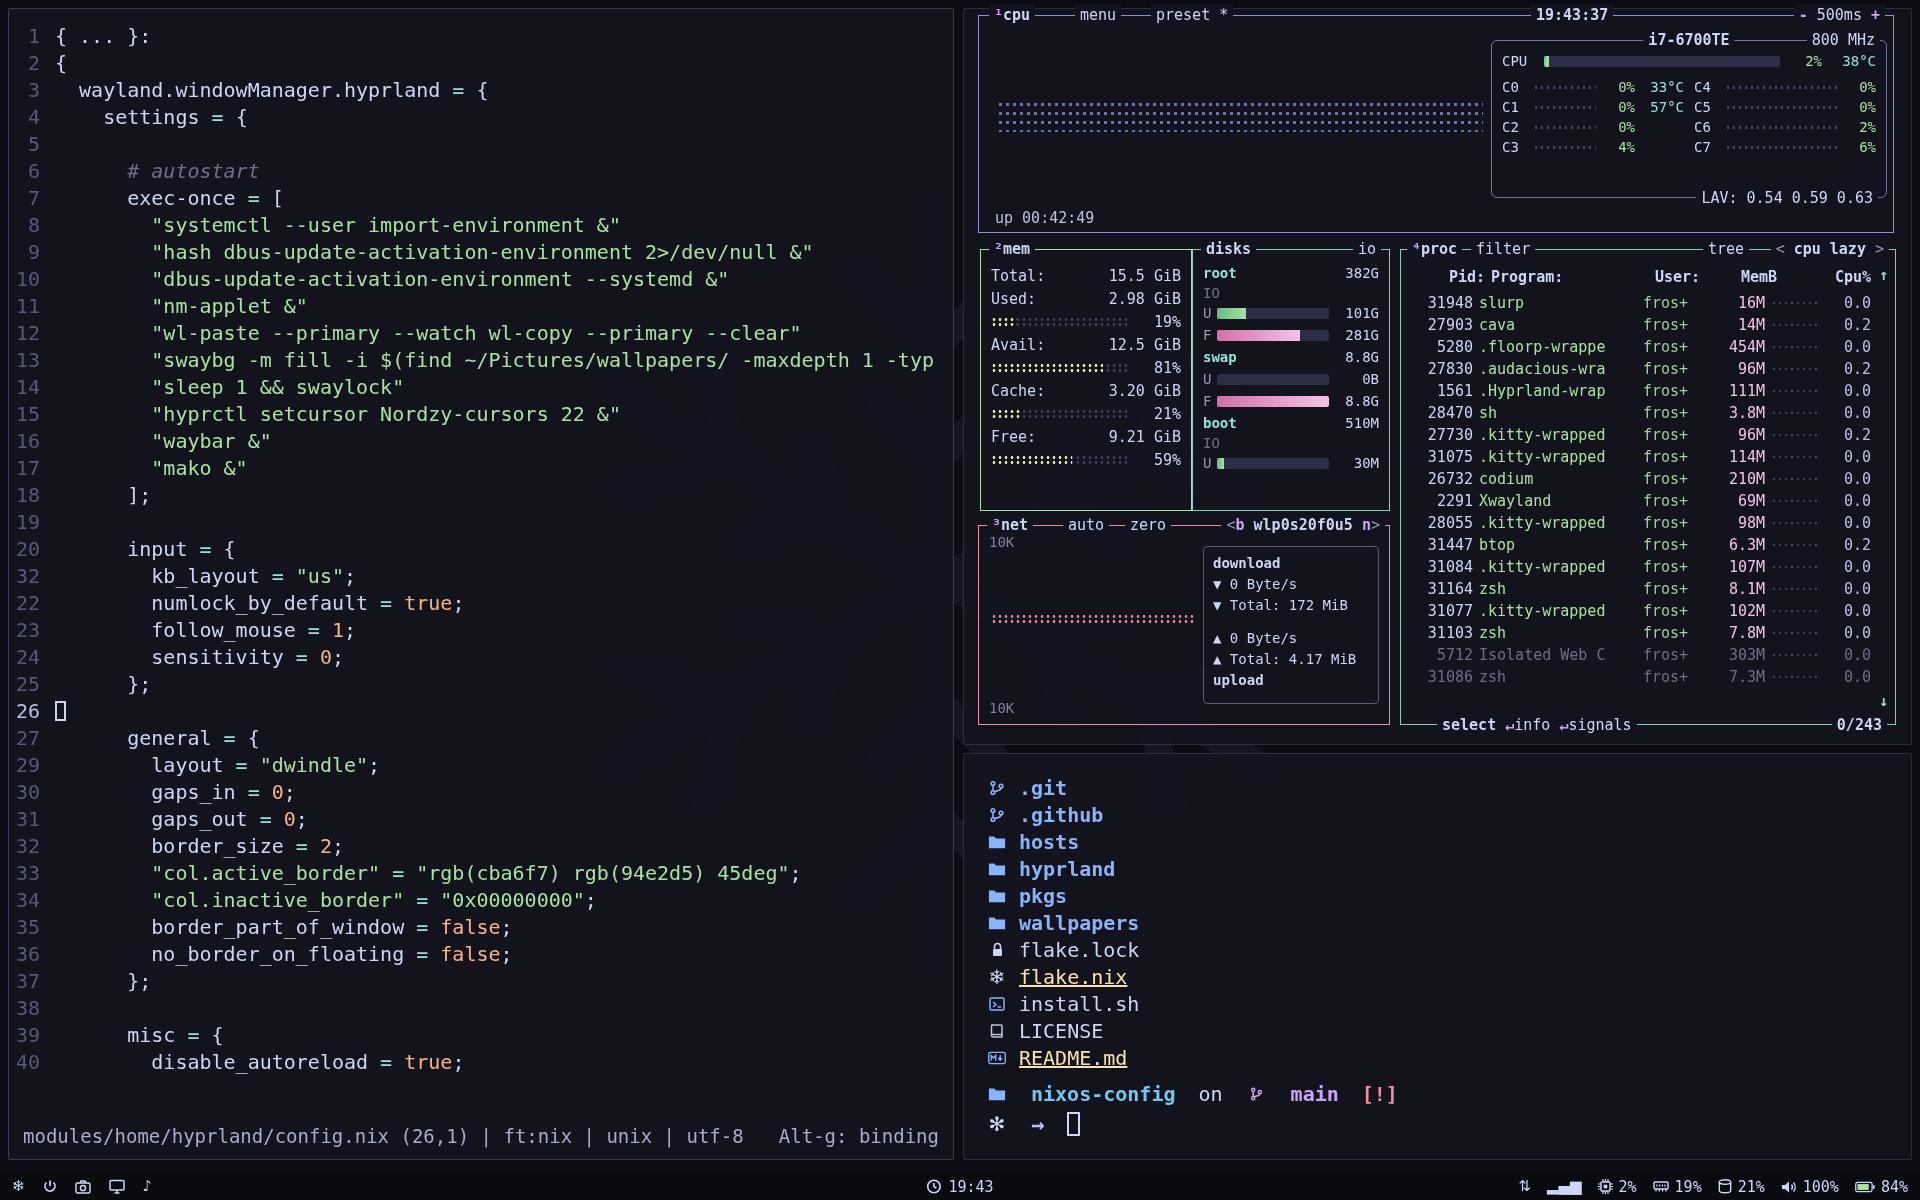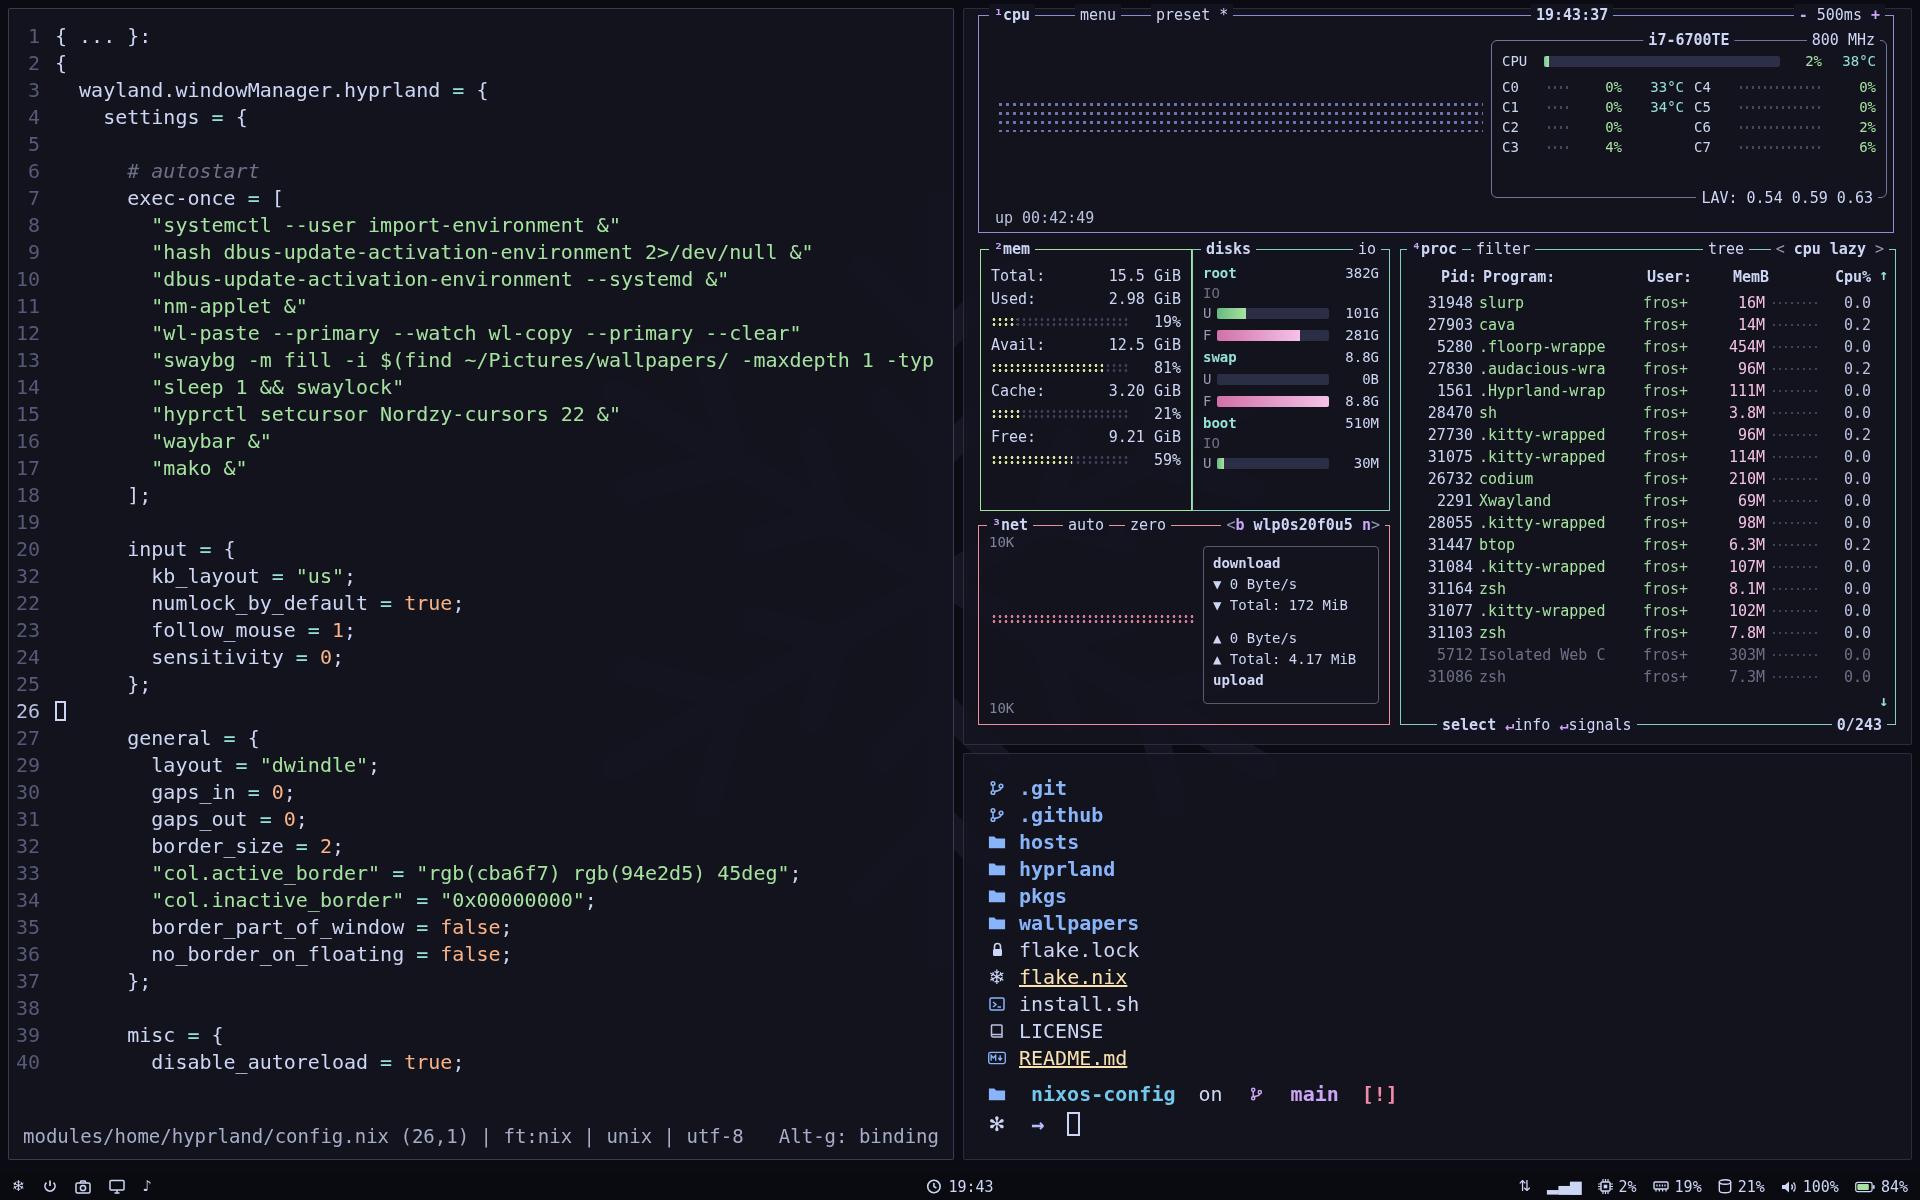--- a/index.html
+++ b/index.html
@@ -41,21 +41,21 @@
     background-size:7px 9px}
   .uptime{position:absolute;left:16px;bottom:5px;color:#bac2de}
   .cpu-total-row{display:flex;align-items:center;gap:8px;padding:12px 10px 0 10px;font-size:14px}
   .cname{width:34px}
   .ctrack{flex:1;height:11px;background:#2c2f45;border-radius:2px;position:relative;overflow:hidden}
   .cfill{position:absolute;left:0;top:0;bottom:0;background:linear-gradient(90deg,#74c69d,#a6e3a1)}
   .cpct{width:34px;text-align:right;color:#a6e3a1}
   .ctemp{width:46px;text-align:right;color:#94e2d5}
   .cores{display:flex;gap:10px;padding:8px 10px 0 10px;font-size:14px}
   .cores>div{flex:1}
-  .core-row{display:flex;align-items:center;height:20px;gap:18px}
+  .core-row{display:flex;align-items:center;height:20px;gap:5px}
   .core-name{width:26px}
   .core-dots{flex:1;height:5px;background-image:radial-gradient(circle,#45475a 1.2px,transparent 1.5px);background-size:6px 5px}
   .core-pct{width:34px;text-align:right;color:#a6e3a1}
   .core-temp{width:44px;text-align:right;color:#94e2d5}
 
   #mem-rows{position:absolute;left:10px;right:10px;top:14px;bottom:8px}
   .mrow{display:flex;justify-content:space-between;align-items:center;height:23px}
   .mmeter{display:flex;align-items:center;height:23px;gap:8px}
   .mtrack{flex:1;height:9px;position:relative;color:#3a3d55;
     background-image:radial-gradient(circle,currentColor 1.3px,transparent 1.6px);background-size:6px 5px}
@@ -75,21 +75,21 @@
   .dfill.pink{background:linear-gradient(90deg,#d171a8,#f5c2e7)}
   .dval{width:50px;text-align:right}
 
   .nscale{position:absolute;color:#7f849c;font-size:14px}
   #net-graph{position:absolute;left:12px;top:88px;width:205px;height:10px;
     background-image:radial-gradient(circle,rgba(243,139,168,.85) 1.3px,transparent 1.6px);background-size:6px 5px}
   #net-sub{position:absolute;left:224px;top:20px;width:176px;height:158px;border:1px solid #585b70;border-radius:4px;padding:5px 9px;font-size:14px}
   .nrow{height:21px;display:flex;align-items:center;white-space:nowrap}
   .nspace{height:12px}
 
-  #proc-head{position:absolute;left:12px;right:24px;top:16px}
+  #proc-head{position:absolute;left:20px;right:24px;top:16px}
   #proc-rows{position:absolute;left:8px;right:24px;top:42px;bottom:16px;overflow:hidden}
   .prow{display:grid;grid-template-columns:64px 158px 54px 62px 1fr 46px;column-gap:6px;height:22px;align-items:center;font-size:15px}
   .phead span{color:#cdd6f4;font-weight:bold}
   .c-pid{text-align:right;color:#cdd6f4}
   .c-prog{color:#a6e3a1;overflow:hidden;white-space:nowrap}
   .c-user{color:#9ccf9a;overflow:hidden}
   .c-mem{text-align:right;color:#f5c2e7}
   .c-dots{height:4px;background-image:radial-gradient(circle,#3f4258 1.1px,transparent 1.4px);background-size:6px 4px}
   .c-cpu{text-align:right;color:#bac2de}
   .prow.dim span{color:#6c7086!important}
@@ -328,21 +328,21 @@
             <div class="core-row">
               <span class="core-name">C0</span>
               <span class="core-dots"></span>
               <span class="core-pct">0%</span>
               <span class="core-temp">33°C</span>
             </div>
             <div class="core-row">
               <span class="core-name">C1</span>
               <span class="core-dots"></span>
               <span class="core-pct">0%</span>
-              <span class="core-temp">34°C</span>
+              <span class="core-temp">57°C</span>
             </div>
             <div class="core-row">
               <span class="core-name">C2</span>
               <span class="core-dots"></span>
               <span class="core-pct">0%</span>
               <span class="core-temp"></span>
             </div>
             <div class="core-row">
               <span class="core-name">C3</span>
               <span class="core-dots"></span>

